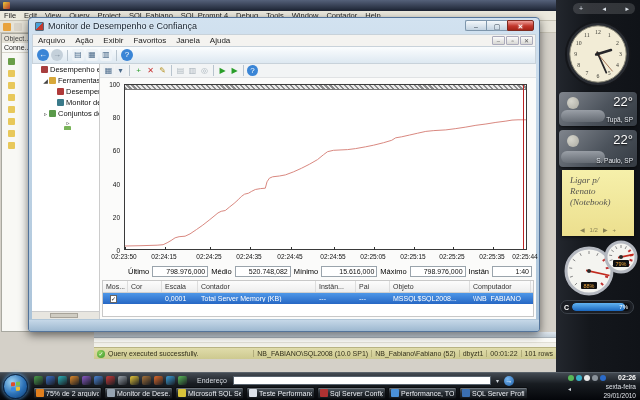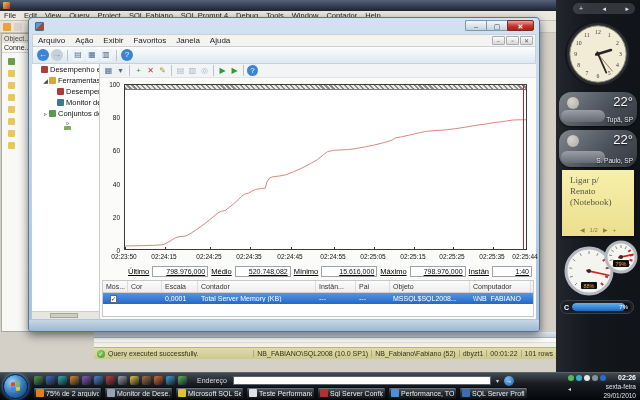--- a/index.html
+++ b/index.html
@@ -82,21 +82,21 @@
   .yl { position:absolute; right:2px; transform:translateY(-50%); font-size:6.5px; color:#111; }
   .plot { position:absolute; left:24px; top:6px; width:403px; height:166px; background:#fff; border:1px solid #3a3a3a; }
   .hatch { position:absolute; left:0; top:0; right:0; height:5px;
     background:repeating-linear-gradient(45deg,#8a8a8a 0 1.5px,#e8e8e8 1.5px 3.5px); border-bottom:1px solid #777; }
   .plot svg { position:absolute; left:0; top:0; width:100%; height:100%; }
   .cursorline { position:absolute; top:0; width:1px; height:100%; background:#bb2222; }
   .xtick { position:absolute; bottom:-1px; width:1px; height:3px; background:#333; }
   .xlabels { position:absolute; left:0; top:175px; right:0; height:10px; }
   .xl { position:absolute; transform:translateX(-50%); font-size:6.5px; color:#111; white-space:nowrap; }
   .stats { position:absolute; left:0; right:4px; top:200px; height:14px; display:flex;
-    justify-content:flex-end; align-items:center; gap:3px;text-decoration:underline; }
+    justify-content:flex-end; align-items:center; gap:3px; }
   .stat-label { font-size:7.5px; color:#000; }
   .stat-box { height:11px; background:#fff; border:1px solid #9aa4ac; font-size:7px; color:#111;
     text-align:right; padding:1px 2px; }
   .ctable { position:absolute; left:2px; right:2px; top:216px; bottom:2px; background:#fff; border:1px solid #c8c8c8; }
   .thead { display:flex; height:12px; background:linear-gradient(#fcfcfc,#eee); border-bottom:1px solid #d0d0d0; }
   .th { font-size:7px; color:#333; padding:2px 2px 0 3px; border-right:1px solid #ddd;
     white-space:nowrap; overflow:hidden; }
   .trw { display:flex; height:11px; background:linear-gradient(#4e97e8,#2667c4); color:#fff; align-items:center; }
   .td { font-size:7px; padding:0 2px 0 3px; white-space:nowrap; overflow:hidden; }
   .chk { width:7px; height:7px; background:#fff; border:1px solid #666; font-size:6px; line-height:7px;
@@ -105,32 +105,32 @@
   .mon-bottom { position:absolute; left:0; right:0; bottom:0; height:12px;
     background:linear-gradient(#c6d8e8,#9db8d0); border-radius:0 0 3px 3px; border-top:1px solid #b0c6d8; }
 
   
   .sidebar { position:absolute; left:556px; top:0; width:84px; height:372px; z-index:20;
     background:linear-gradient(90deg,#23272e,#14171c 40%,#101318); }
   .sb-controls { position:absolute; left:17px; top:3px; width:62px; height:11px;
     background:rgba(255,255,255,.14); border-radius:6px; color:#dde3ea; font-size:7px;
     display:flex; align-items:center; justify-content:space-between; padding:0 6px; }
   .clockg { position:absolute; left:8px; top:20px; width:68px; height:68px; }
-  .weather { position:absolute; left:3px; width:78px; border-radius:12px; overflow:hidden;
+  .weather { position:absolute; left:3px; width:78px; border-radius:4px; overflow:hidden;
     background:linear-gradient(135deg,#80858d,#4c535c 55%,#343a42); box-shadow:0 1px 3px rgba(0,0,0,.6); }
   .w1 { top:92px; height:34px; } .w2 { top:130px; height:37px; }
   .wmoon { position:absolute; left:8px; top:5px; width:12px; height:12px; border-radius:50%;
     background:radial-gradient(circle at 35% 35%,#e8e6da,#b8b6aa); opacity:.85; }
   .wcloud { position:absolute; left:2px; bottom:4px; width:44px; height:12px; border-radius:8px;
     background:linear-gradient(#a8adb4,#6a7078); opacity:.8; }
   .wtemp { position:absolute; right:4px; top:2px; color:#fff; font-size:13px; text-shadow:0 1px 2px #000; }
   .wcity { position:absolute; right:4px; bottom:3px; color:#e8ecf2; font-size:6.5px; text-shadow:0 1px 2px #000; }
   .note { position:absolute; left:6px; top:170px; width:72px; height:66px; background:linear-gradient(#f6f0aa,#ecdf8e);
     box-shadow:0 1px 3px rgba(0,0,0,.6); padding:5px 0 0 8px; }
-  .note-line { font-family:"Liberation Serif","DejaVu Serif",serif; font-size:9px; color:#55544f; line-height:11px; }
+  .note-line { font-family:"Liberation Serif","DejaVu Serif",serif; font-style:italic; font-size:9px; color:#55544f; line-height:11px; }
   .note-pager { position:absolute; left:0; right:0; bottom:3px; display:flex; justify-content:center;
     gap:5px; font-size:6px; color:#8a8356; align-items:center; }
   .cpu { position:absolute; left:2px; top:240px; width:80px; height:56px; }
   .cpu svg { position:absolute; }
   .drive { position:absolute; left:4px; top:300px; width:74px; height:14px; background:#1b1e24;
     border:1px solid #3c424a; border-radius:7px; display:flex; align-items:center; padding:0 3px; gap:3px; }
   .dletter { color:#fff; font-size:7px; font-weight:bold; }
   .dtrack { flex:1; height:8px; background:#0c0e11; border-radius:4px; position:relative; overflow:hidden; }
   .dfill { position:absolute; left:0; top:0; bottom:0; width:91%;
     background:linear-gradient(#62b4f2,#1a67be); border-radius:4px; }
@@ -218,20 +218,21 @@
         <span class="seg">dbyzt1</span>
         <span class="seg">00:01:22</span>
         <span class="seg">101 rows</span>
       </span>
   </div>
 </div>
 
 <div class="mon">
   <div class="mon-title">
     <span class="mon-icon"></span>
+    <span>Monitor de Desempenho e Confiança</span>
     <span class="mon-btns">
       <span class="mbtn">–</span>
       <span class="mbtn">▢</span>
       <span class="mbtn close">✕</span>
     </span>
   </div>
   <div class="mon-menu">
     <span style="display:flex" id="monMenu">
         <span class="mmi">Arquivo</span>
         <span class="mmi">Ação</span>

